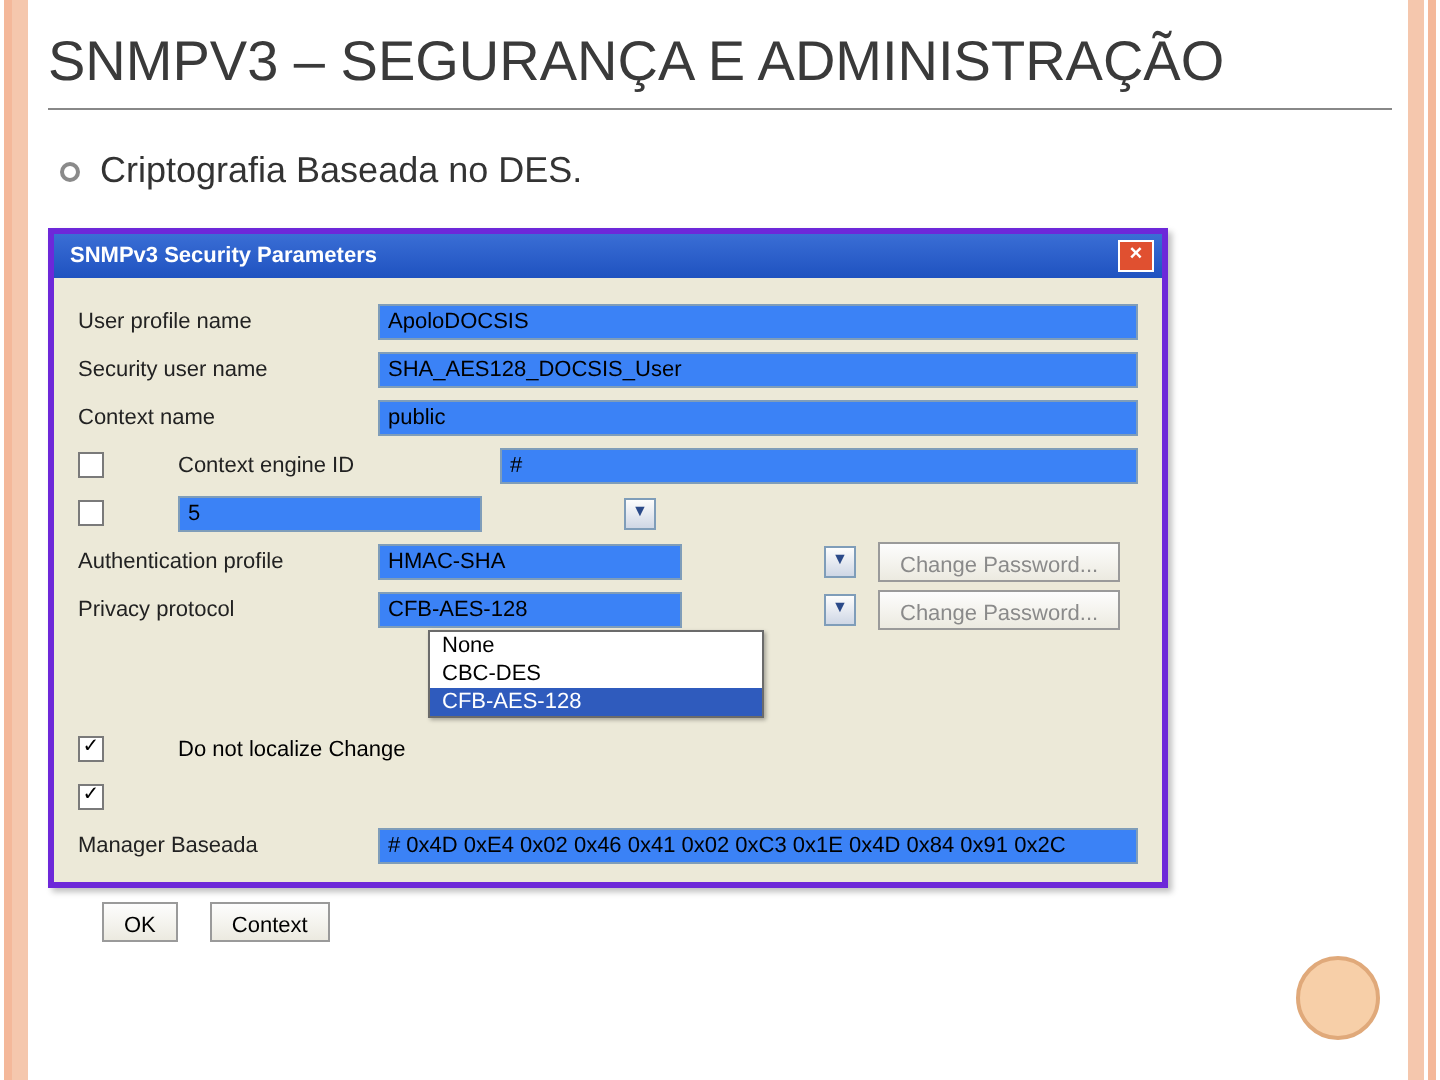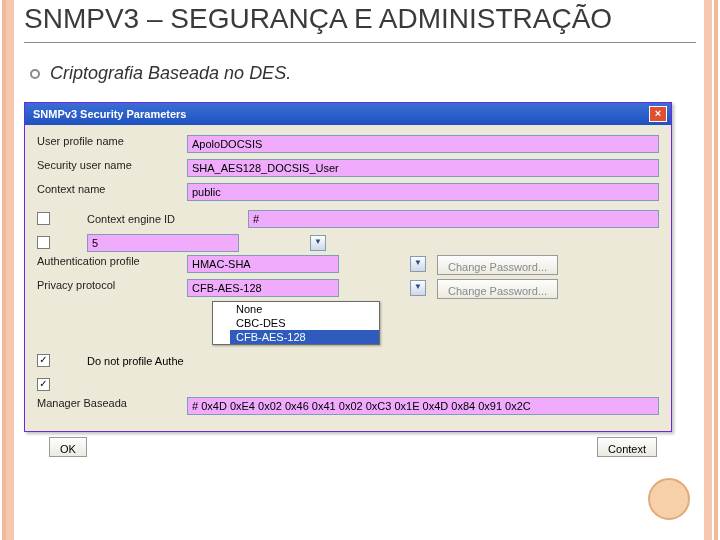--- a/index.html
+++ b/index.html
@@ -8,62 +8,62 @@
     height: 540px;
     background: #fff;
     font-family: Arial, sans-serif;
     position: relative;
     overflow: hidden;
   }
   .stripe1 { position:absolute; top:0; bottom:0; width:4px; background:#f4b89a; }
   .stripe2 { position:absolute; top:0; bottom:0; width:8px; background:#f5c7ad; }
   .s1a { left:2px; } .s2a { left:6px; }
   .s1b { right:2px; } .s2b { right:8px; }
-  .content { position:absolute; left:24px; right:24px; top:2px; }
+  .content { position:absolute; left:24px; right:24px; top:14px; }
   h1 {
     font-size: 28px;
     font-weight: normal;
     color: #3a3a3a;
     line-height: 1.2;
     margin-bottom: 6px;
   }
   .underline { height:1px; background:#888; margin-bottom:20px; }
   .bullets { font-size:18px; color:#333; margin-left:6px; margin-bottom:18px; }
-  .bullets li { list-style:none; margin:4px 0;font-style:italic; }
+  .bullets li { list-style:none; margin:4px 0; }
   .bmark {
     display:inline-block; width:10px; height:10px;
     border:2px solid #8a8a8a; border-radius:50%;
     margin-right:10px; vertical-align:middle;
   }
   
   .dlg {
-    width: 648px; height: 330px;
+    width: 560px; height: 330px;
     background:#ece9d8;
-    border:1px solid #6d28d9;
+    border:3px solid #6d28d9;
     box-shadow: 2px 2px 3px rgba(0,0,0,0.25);
     font-family: Tahoma, sans-serif;
     font-size:11px;
   }
   .titlebar {
     height:22px;
     background: linear-gradient(#3a6ed5,#1f52c0);
     color:#fff; display:flex; align-items:center;
     padding:0 4px 0 8px; font-weight:bold;
   }
   .titlebar .spacer { flex:1; }
   .closebtn {
     width:18px; height:16px; background:#e05030;
     border:1px solid #fff; color:#fff; font-size:11px;
     line-height:13px; text-align:center; font-weight:bold;
   }
   .body { padding:10px 12px 8px 12px; }
-  .row { display:flex; align-items:flex-start; height:24px; }
+  .row { display:flex; align-items:center; height:24px; }
   .lbl { width:150px; color:#222; }
   .field {
-    flex:1; height:18px; background:#f0abfc;
+    flex:1; height:18px; background:#3b82f6;
     border:1px solid #7f9db9; padding:1px 4px;
     font-size:11px; line-height:15px;
   }
   .combo .arrow, .rowright .arrow {
     position:absolute; right:1px; top:1px;
     width:16px; height:16px;
     background:linear-gradient(#fdfdfd,#cfd7e5);
     border:1px solid #7f9db9; font-size:8px;
     text-align:center; line-height:12px; color:#2b4a89;
   }
@@ -81,24 +81,24 @@
     margin-left:10px;
   }
   .btn.enabled { color:#000; }
   .dropdown {
     position:absolute;
     border:1px solid #6b6b6b; background:#fff;
     font-size:11px; width:168px;
     left:175px; margin-top:-2px;
     box-shadow: 1px 1px 2px rgba(0,0,0,0.3);
   }
-  .dropdown div { padding:1px 6px;margin-left:17px; }
+  .dropdown div { padding:1px 6px; }
   .dropdown .sel { background:#2f5bbd; color:#fff; }
   .btnbar {
-    display:flex; justify-content:space-between;
+    display:flex; justify-content:flex-start;
     padding:8px 14px; gap:6px;
   }
   .cornerdot {
     position:absolute; right:30px; bottom:20px;
     width:42px; height:42px; border-radius:50%;
     background:#f7cfa8; border:2px solid #e0a97a;
   }
 </style>
 </head>
 <body>
@@ -174,21 +174,21 @@
       <div style="position:relative; height:0;">
         <div class="dropdown">
           <div>None</div>
           <div>CBC-DES</div>
           <div class="sel">CFB-AES-128</div>
         </div>
       </div>
 
       <div class="chkrow" style="margin-top:46px">
         <span class="chk">✓</span>
-        <span>Do not profile Authe</span>
+        <span>Do not localize Change</span>
       </div>
 
       <div class="chkrow">
         <span class="chk">✓</span>
       </div>
 
       <div class="row">
         <span class="lbl">Manager Baseada</span>
         <input class="field" value="# 0x4D 0xE4 0x02 0x46 0x41 0x02 0xC3 0x1E 0x4D 0x84 0x91 0x2C" style="">
       </div>

